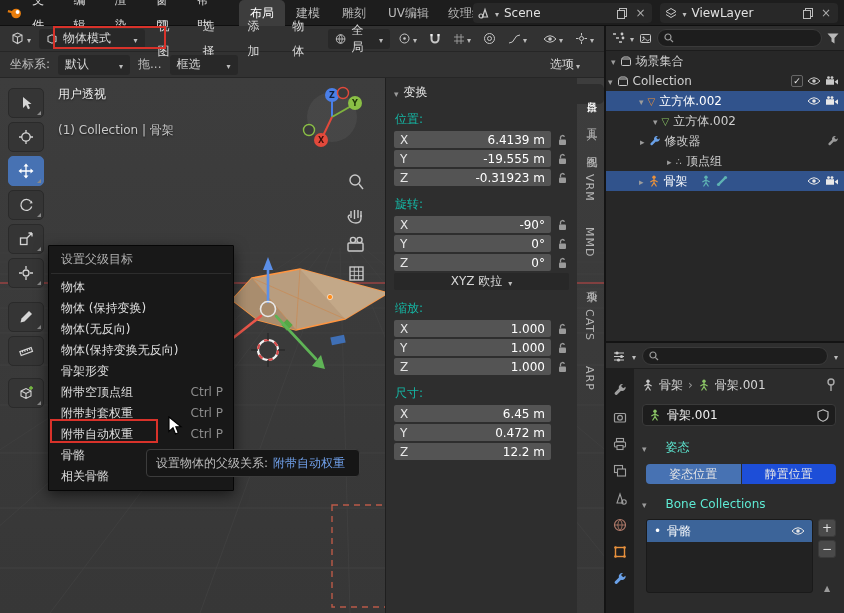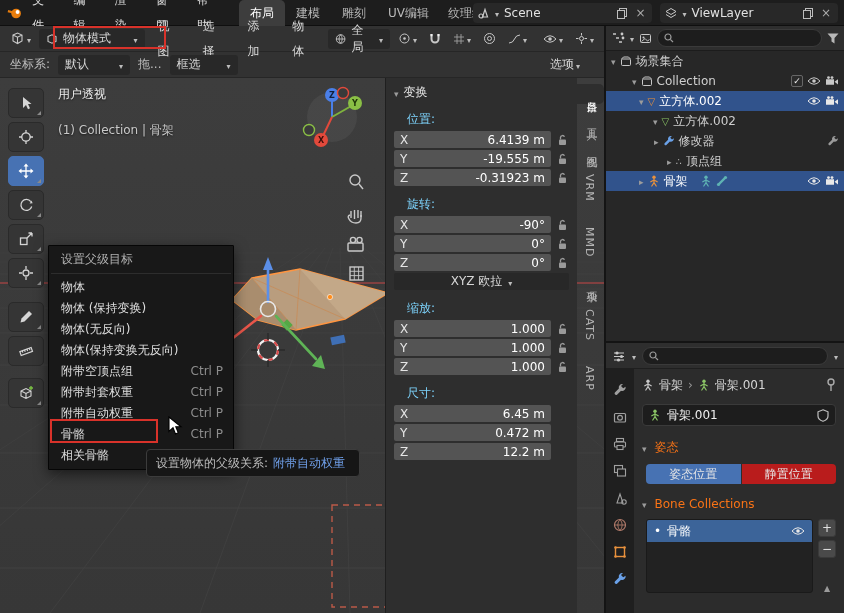--- a/index.html
+++ b/index.html
@@ -45,21 +45,21 @@
   .tbtn { position:absolute; left:0; width:36px; height:30px; background:#353535; border:1px solid #2a2a2a;
           border-radius:5px; display:flex; align-items:center; justify-content:center; }
   .tbtn.active { background:#4772b3; border-color:#4772b3; }
   .tri { position:absolute; right:2px; bottom:2px; width:0; height:0;
          border-left:4px solid transparent; border-bottom:4px solid #8a8a8a; }
 
   
   #npanel { position:absolute; left:385px; top:0; width:192px; height:535px; background:#2e2e2e;
             border-left:1px solid #1f1f1f; z-index:8; padding:6px 8px; }
   .p-head { display:flex; align-items:center; gap:5px; color:#e4e4e4; margin-bottom:4px; }
-  .p-label { color:#7dd3fc; margin:10px 13px 3px; }
+  .p-label { color:#14b8a6; margin:10px 1px 3px; }
   .frow { display:flex; align-items:center; gap:5px; margin-bottom:2px; }
   .numf { flex:1; background:#545454; border-radius:2px; height:17px; display:flex; align-items:center;
           padding:0 6px; color:#fff; }
   .numf .ax { color:#e6e6e6; }
   .numf .val { margin-left:auto; }
   .enum { background:#282828; border-radius:2px; height:17px; display:flex; align-items:center;
           justify-content:center; gap:6px; color:#d6d6d6; margin:2px 0; }
   .lockw { width:13px; display:flex; justify-content:center; }
 
   
@@ -106,23 +106,23 @@
   .pr-header { height:26px; background:#2e2e2e; border-bottom:1px solid #1f1f1f; display:flex;
                align-items:center; gap:6px; padding:0 6px; }
   .pr-body { display:flex; height:244px; }
   .pr-strip { width:28px; background:#1f1f1f; display:flex; flex-direction:column; align-items:center;
               padding-top:14px; gap:13px; }
   .pr-main { flex:1; padding:5px 8px 0 8px; }
   .crumb { display:flex; align-items:center; gap:5px; color:#d6d6d6; height:22px; }
   .crumb-sep::before { content:"›"; color:#9a9a9a; }
   .namef { height:22px; background:#1d1d1d; border:1px solid #3a3a3a; border-radius:4px; display:flex;
            align-items:center; gap:6px; padding:0 6px; margin-top:8px; color:#f0f0f0; }
-  .sect { display:flex; align-items:center; gap:8px; color:#f97316; margin-top:13px;text-align:center; }
+  .sect { display:flex; align-items:center; gap:19px; color:#5eead4; margin-top:13px;text-align:center; }
   .segrow { display:flex; margin:8px 0 0 4px; }
-  .seg { flex:1; height:20px; line-height:20px; text-align:center; background:#b91c1c; color:#e6e6e6; }
+  .seg { flex:1; height:20px; line-height:20px; text-align:center; background:#1d4ed8; color:#e6e6e6; }
   .seg.active { background:#4772b3; color:#e5e5e5; }
   .seg:first-child { border-radius:4px 0 0 4px; }
   .seg:last-child { border-radius:0 4px 4px 0; border-left:1px solid #2c2c2c; }
   .bc-wrap { display:flex; gap:5px; margin:8px 0 0 4px; }
   .bc-list { flex:1; height:74px; background:#222; border:1px solid #1a1a1a; border-radius:3px; overflow:hidden; }
   .bc-row { height:22px; display:flex; align-items:center; gap:6px; padding:0 7px; background:#3c6499; color:#fff; }
   .blt::before { content:"•"; }
   .bc-btns { width:18px; display:flex; flex-direction:column; gap:3px; height:74px; }
   .sqbtn { width:18px; height:18px; background:#4a4a4a; border:1px solid #3a3a3a; border-radius:3px;
            color:#e0e0e0; text-align:center; line-height:16px; }
@@ -607,20 +607,24 @@
           </div>
         <div class="m-item">
             <span>物体(无反向)</span>
             <span class="m-sc"></span>
           </div>
         <div class="m-item">
             <span>物体(保持变换无反向)</span>
             <span class="m-sc"></span>
           </div>
         <div class="m-item">
+            <span>骨架形变</span>
+            <span class="m-sc"></span>
+          </div>
+        <div class="m-item">
             <span>附带空顶点组</span>
             <span class="m-sc">Ctrl P</span>
           </div>
         <div class="m-item">
             <span>附带封套权重</span>
             <span class="m-sc">Ctrl P</span>
           </div>
         <div class="m-item">
             <span>附带自动权重</span>
             <span class="m-sc">Ctrl P</span>
@@ -673,21 +677,21 @@
       </div>
 
       <div class="ol-row" style="padding-left:5px">
         <span class="exp-open"></span>
         <svg width="12" height="12" viewBox="0 0 12 12">
             <rect x="1.5" y="4" width="9" height="6.5" rx="1" fill="none" stroke="#c8c8c8"></rect>
             <path d="M1.5 4 l2 -2 h5 l2 2" fill="none" stroke="#c8c8c8"></path>
           </svg>
         <span>场景集合</span>
       </div>
-      <div class="ol-row" style="padding-left:26px">
+      <div class="ol-row" style="padding-left:2px">
         <span class="exp-open"></span>
         <svg width="12" height="12" viewBox="0 0 12 12">
             <rect x="1.5" y="4" width="9" height="6.5" rx="1" fill="none" stroke="#c8c8c8"></rect>
             <path d="M1.5 4 l2 -2 h5 l2 2" fill="none" stroke="#c8c8c8"></path>
           </svg>
         <span>Collection</span>
           <span class="sp"></span>
         <span class="cb">✓</span>
         <svg width="14" height="10" viewBox="0 0 14 10">
             <path d="M1 5 Q7 -1.5 13 5 Q7 11.5 1 5 Z" fill="none" stroke="#c8c8c8"></path>
@@ -712,21 +716,21 @@
             <path d="M1 3.2 h8 v5.6 h-8 z M9.5 5.8 L13 3.2 v5.4 Z" fill="#e8e8e8"></path>
             <circle cx="3.5" cy="1.6" r="1.4" fill="#e8e8e8"></circle>
             <circle cx="7" cy="1.6" r="1.4" fill="#e8e8e8"></circle>
           </svg>
       </div>
       <div class="ol-row" style="padding-left:47px">
         <span class="exp-open"></span>
         <span class="tri-green">▽</span>
         <span>立方体.002</span>
       </div>
-      <div class="ol-row" style="padding-left:48px">
+      <div class="ol-row" style="padding-left:34px">
         <span class="exp-closed"></span>
         <svg width="12" height="12" viewBox="0 0 12 12">
             <path d="M10.8 3.2 A3 3 0 0 1 6.9 6.6 L3.4 10.1 A1.3 1.3 0 0 1 1.6 8.3 L5.1 4.8 A3 3 0 0 1 8.9 1.1 L7.2 2.8 L9 4.6 Z" fill="#6aa1e8"></path>
           </svg>
         <span>修改器</span>
           <span class="sp"></span>
         <svg width="12" height="12" viewBox="0 0 12 12">
             <path d="M10.8 3.2 A3 3 0 0 1 6.9 6.6 L3.4 10.1 A1.3 1.3 0 0 1 1.6 8.3 L5.1 4.8 A3 3 0 0 1 8.9 1.1 L7.2 2.8 L9 4.6 Z" fill="#9a9a9a"></path>
           </svg>
       </div>

